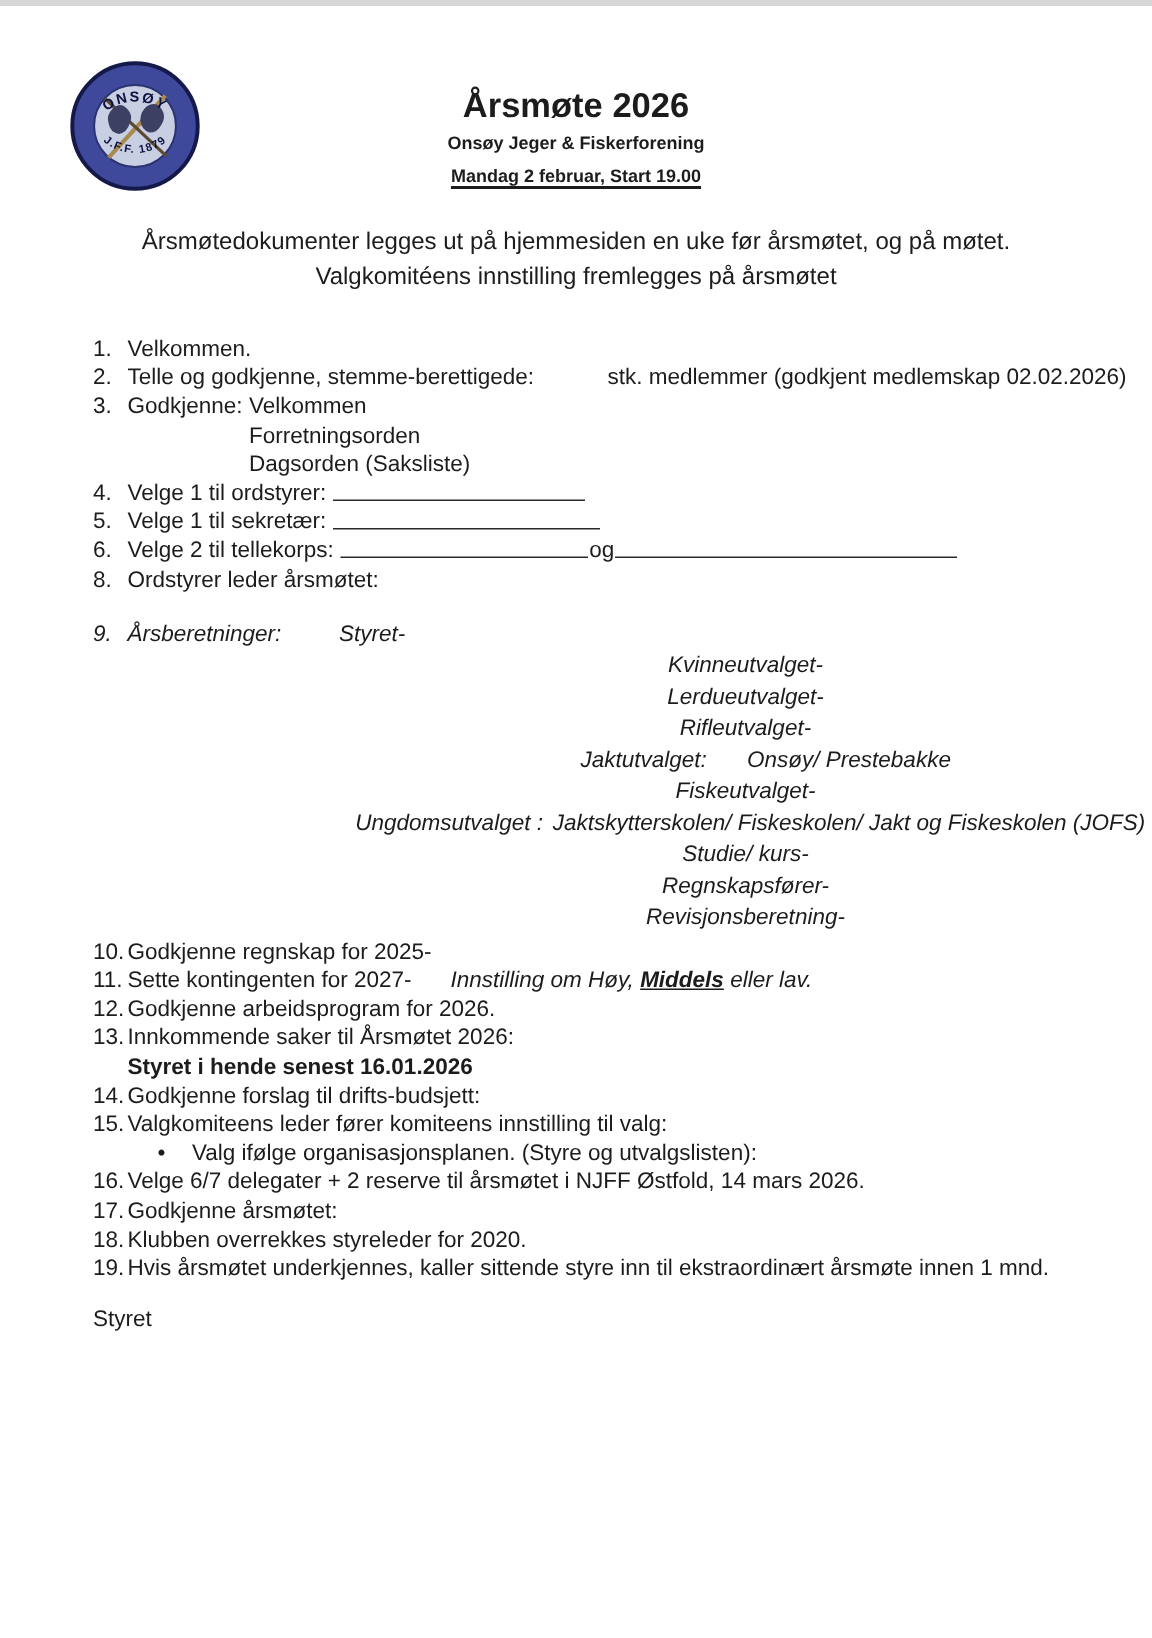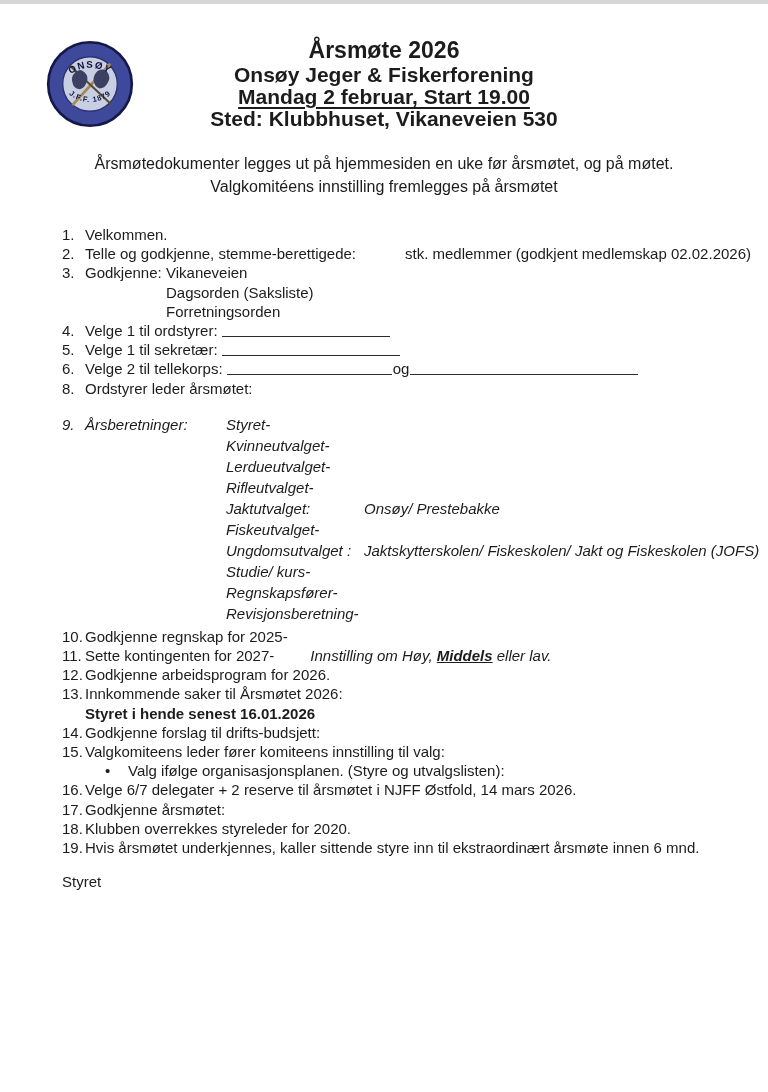--- a/index.html
+++ b/index.html
@@ -9,45 +9,45 @@
     font-family:"Liberation Sans", sans-serif;
     color:#1c1c1c;
     position:relative;
     overflow:hidden;
   }
   .top-strip { position:absolute; top:0; left:0; width:768px; height:4px; background:#d6d6d6; }
   .page { position:relative; width:768px; height:1092px; }
 
   .logo { position:absolute; left:46px; top:40px; width:88px; height:88px; }
 
-  .header { padding-top:36px; text-align:center; }
+  .header { padding-top:56px; text-align:center; }
   .title { font-size:23px; font-weight:bold; line-height:28px; }
-  .sub   { font-size:21px; font-weight:bold; line-height:22px; }
+  .sub   { font-size:12px; font-weight:bold; line-height:22px; }
   .sub.underlined { text-decoration:underline; text-decoration-thickness:1.5px; text-underline-offset:3px; }
 
   .intro { margin-top:22px; text-align:center; font-size:16px; line-height:23px; }
 
   .agenda { margin:27px 0 0 62px; font-size:15px; }
   .row { position:relative; line-height:19.2px; min-height:19.2px; white-space:nowrap; }
   .num { display:inline-block; min-width:23px; }
   .col-right { position:absolute; left:343px; top:0; }
 
   .lbl3 { display:inline-block; min-width:81px; }
   .cont3 { margin-left:104px; }
 
   .blank { display:inline-block; border-bottom:1.5px solid #2b2b2b; height:13px; transform:translateY(1px); }
   .b168{width:168px} .b178{width:178px} .b165{width:165px} .b228{width:228px} .b142{width:142px} .b172{width:172px}
   .conj { margin:0 1px; }
 
   .row9 { line-height:21px; min-height:21px;font-style:italic; }
   .lbl9 { display:inline-block; min-width:141px; }
-  .sub9 { margin-left:164px; }
+  .sub9 { margin-left:164px;text-align:center; }
   .name9 { display:inline-block; min-width:138px; }
 
-  .note { margin-left:36px; font-style:italic; }
+  .note { margin-left:26px; font-style:italic; }
   .note .em { font-weight:bold; text-decoration:underline; }
 
   .boldline { margin-left:23px; font-weight:bold; }
 
   .bulletrow { margin-left:43px; }
   .bullet { display:inline-block; min-width:23px; }
 
   .gap-a { height:16px; } 
   .gap-b { height:3px; }  
   .gap-c { height:16px; } 
@@ -78,48 +78,47 @@
       <text font-size="8.5" font-weight="bold" fill="#0e1240" letter-spacing="1">
         <textPath href="#arcBot" startOffset="50%" text-anchor="middle">J.F.F. 1879</textPath>
       </text>
     </svg>
   </div>
 
   <div class="header">
     <div class="title">Årsmøte 2026</div>
     <div class="sub">Onsøy Jeger &amp; Fiskerforening</div>
     <div class="sub underlined">Mandag 2 februar, Start 19.00</div>
-    <div class="sub">Sted: Klubbhuset, Vikaneveien 530</div>
   </div>
 
   <div class="intro">
     <div>Årsmøtedokumenter legges ut på hjemmesiden en uke før årsmøtet, og på møtet.</div>
     <div>Valgkomitéens innstilling fremlegges på årsmøtet</div>
   </div>
 
   <div class="agenda">
 
     <div class="row">
       <span class="num">1.</span><span>Velkommen.</span>
     </div>
 
     <div class="row">
       <span class="num">2.</span><span>Telle og godkjenne, stemme-berettigede:</span>
       <span class="col-right">stk. medlemmer (godkjent medlemskap 02.02.2026)</span>
     </div>
 
     <div class="row">
-      <span class="num">3.</span><span class="lbl3">Godkjenne:</span><span>Vikaneveien</span>
+      <span class="num">3.</span><span class="lbl3">Godkjenne:</span><span>Velkommen</span>
+    </div>
+    <div class="row cont3">
+      <span>Forretningsorden</span>
     </div>
     <div class="row cont3">
       <span>Dagsorden (Saksliste)</span>
     </div>
-    <div class="row cont3">
-      <span>Forretningsorden</span>
-    </div>
 
     <div class="row">
       <span class="num">4.</span><span>Velge 1 til ordstyrer:</span>
       <span class="blank b168"></span>
     </div>
 
     <div class="row">
       <span class="num">5.</span><span>Velge 1 til sekretær:</span>
       <span class="blank b178"></span>
     </div>
@@ -205,20 +204,20 @@
 
     <div class="row">
       <span class="num">17.</span><span>Godkjenne årsmøtet:</span>
     </div>
 
     <div class="row">
       <span class="num">18.</span><span>Klubben overrekkes styreleder for 2020.</span>
     </div>
 
     <div class="row">
-      <span class="num">19.</span><span>Hvis årsmøtet underkjennes, kaller sittende styre inn til ekstraordinært årsmøte innen 6 mnd.</span>
+      <span class="num">19.</span><span>Hvis årsmøtet underkjennes, kaller sittende styre inn til ekstraordinært årsmøte innen 1 mnd.</span>
     </div>
 
     <div class="gap-c"></div>
   </div>
 
   <div class="footer">Styret</div>
 </div>
 
 </body></html>

